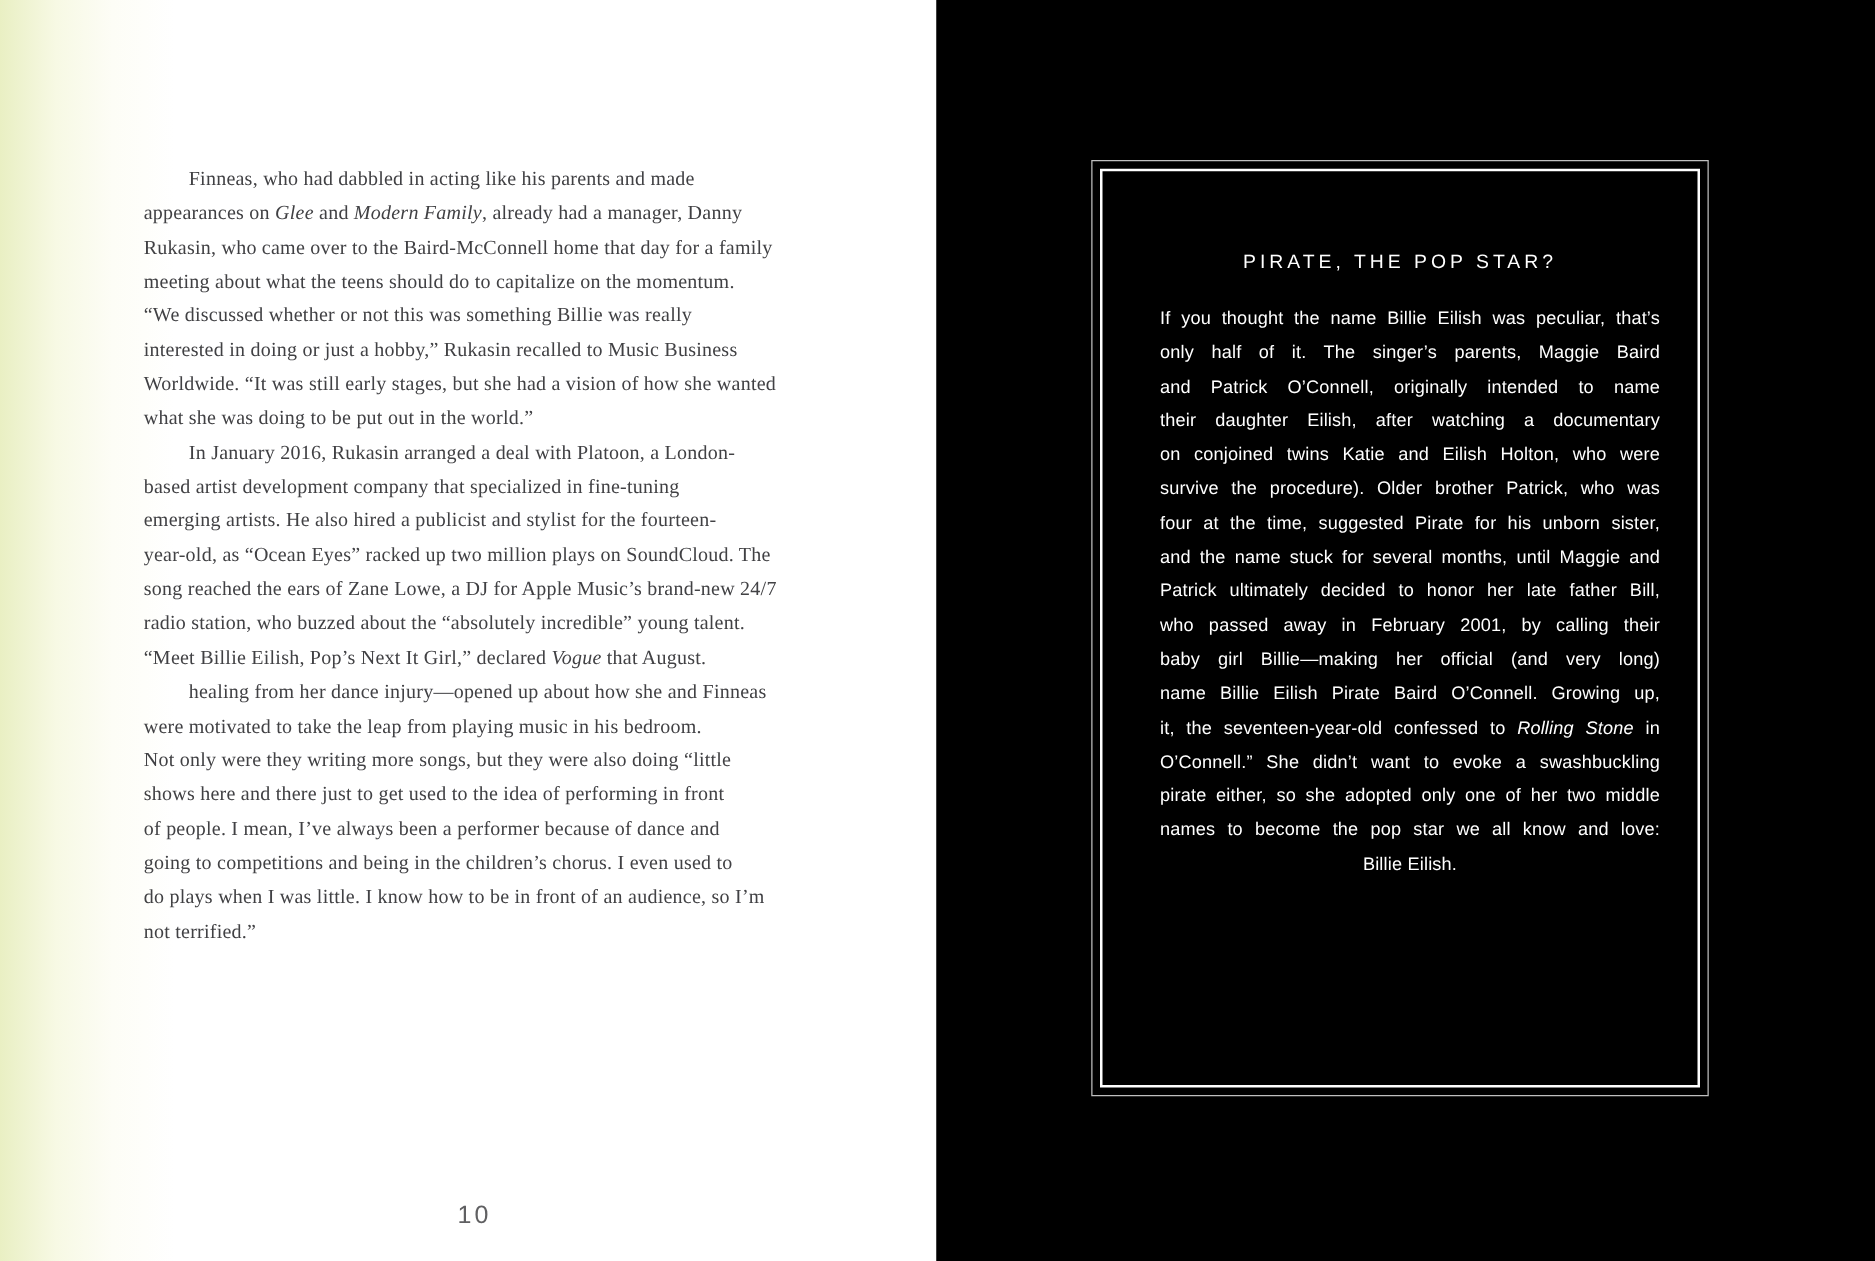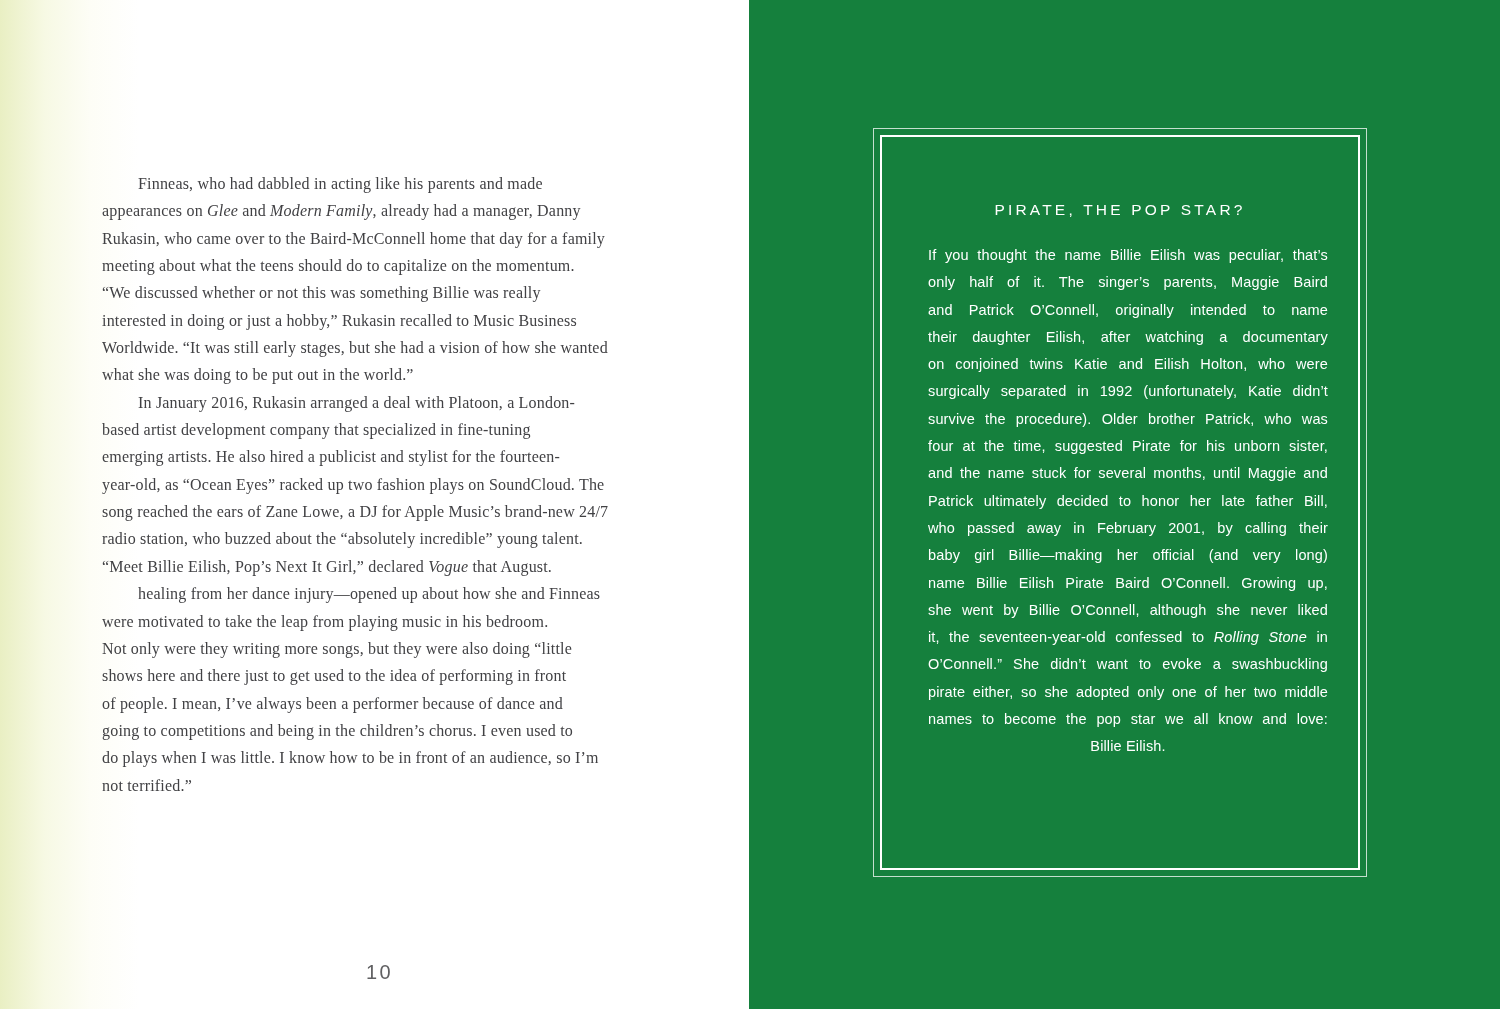--- a/index.html
+++ b/index.html
@@ -9,37 +9,36 @@
     font-family:"Liberation Serif", serif;
   }
   .spread{position:absolute;inset:0;}
 
   
   .page-left{
     position:absolute;left:0;top:0;width:749px;height:1009px;
     background:linear-gradient(90deg,#e9efc3 0px,#f7f9e4 45px,#fdfdf6 90px,#ffffff 140px);
   }
   .body-text{
-    position:absolute;left:102px;top:130px;width:556px;
+    position:absolute;left:115px;top:130px;width:556px;
     font-size:16px;line-height:27.35px;color:#414144;
     letter-spacing:0.012em;
-    margin-top:40px;
   }
   .body-text .line{white-space:pre;height:27.35px;}
   .body-text .para .line:first-child{text-indent:36px;}
   .page-number{
     position:absolute;left:366px;top:961px;
     font-family:"Liberation Sans", sans-serif;
     font-size:20px;color:#606062;letter-spacing:2.5px;
   }
 
   
   .page-right{
     position:absolute;left:749px;top:0;width:751px;height:1009px;
-    background:#15803d;
+    background:#000000;
   }
   .frame-outer{
     position:absolute;left:124px;top:128px;width:494px;height:749px;
     border:1.5px solid rgba(255,255,255,0.75);
     box-sizing:border-box;
   }
   .frame-inner{
     position:absolute;inset:6px;
     border:2px solid #ffffff;
   }
@@ -74,21 +73,21 @@
           <div class="line">meeting about what the teens should do to capitalize on the momentum.</div>
           <div class="line">“We discussed whether or not this was something Billie was really</div>
           <div class="line">interested in doing or just a hobby,” Rukasin recalled to Music Business</div>
           <div class="line">Worldwide. “It was still early stages, but she had a vision of how she wanted</div>
           <div class="line">what she was doing to be put out in the world.”</div>
         </div>
         <div class="para">
           <div class="line">In January 2016, Rukasin arranged a deal with Platoon, a London-</div>
           <div class="line">based artist development company that specialized in fine-tuning</div>
           <div class="line">emerging artists. He also hired a publicist and stylist for the fourteen-</div>
-          <div class="line">year-old, as “Ocean Eyes” racked up two fashion plays on SoundCloud. The</div>
+          <div class="line">year-old, as “Ocean Eyes” racked up two million plays on SoundCloud. The</div>
           <div class="line">song reached the ears of Zane Lowe, a DJ for Apple Music’s brand-new 24/7</div>
           <div class="line">radio station, who buzzed about the “absolutely incredible” young talent.</div>
           <div class="line">“Meet Billie Eilish, Pop’s Next It Girl,” declared <i>Vogue</i> that August.</div>
         </div>
         <div class="para">
           <div class="line">healing from her dance injury—opened up about how she and Finneas</div>
           <div class="line">were motivated to take the leap from playing music in his bedroom.</div>
           <div class="line">Not only were they writing more songs, but they were also doing “little</div>
           <div class="line">shows here and there just to get used to the idea of performing in front</div>
           <div class="line">of people. I mean, I’ve always been a performer because of dance and</div>
@@ -103,29 +102,27 @@
   <div class="page page-right">
     <div class="frame-outer">
       <div class="frame-inner"></div>
       <div class="box-title">PIRATE, THE POP STAR?</div>
       <div class="box-body">
           <div class="line">If you thought the name Billie Eilish was peculiar, that’s</div>
           <div class="line">only half of it. The singer’s parents, Maggie Baird</div>
           <div class="line">and Patrick O’Connell, originally intended to name</div>
           <div class="line">their daughter Eilish, after watching a documentary</div>
           <div class="line">on conjoined twins Katie and Eilish Holton, who were</div>
-          <div class="line">surgically separated in 1992 (unfortunately, Katie didn’t</div>
           <div class="line">survive the procedure). Older brother Patrick, who was</div>
           <div class="line">four at the time, suggested Pirate for his unborn sister,</div>
           <div class="line">and the name stuck for several months, until Maggie and</div>
           <div class="line">Patrick ultimately decided to honor her late father Bill,</div>
           <div class="line">who passed away in February 2001, by calling their</div>
           <div class="line">baby girl Billie—making her official (and very long)</div>
           <div class="line">name Billie Eilish Pirate Baird O’Connell. Growing up,</div>
-          <div class="line">she went by Billie O’Connell, although she never liked</div>
           <div class="line">it, the seventeen-year-old confessed to <i>Rolling Stone</i> in</div>
           <div class="line">O’Connell.” She didn’t want to evoke a swashbuckling</div>
           <div class="line">pirate either, so she adopted only one of her two middle</div>
           <div class="line">names to become the pop star we all know and love:</div>
           <div class="line">Billie Eilish.</div>
         </div>
     </div>
   </div>
 
 </div>

